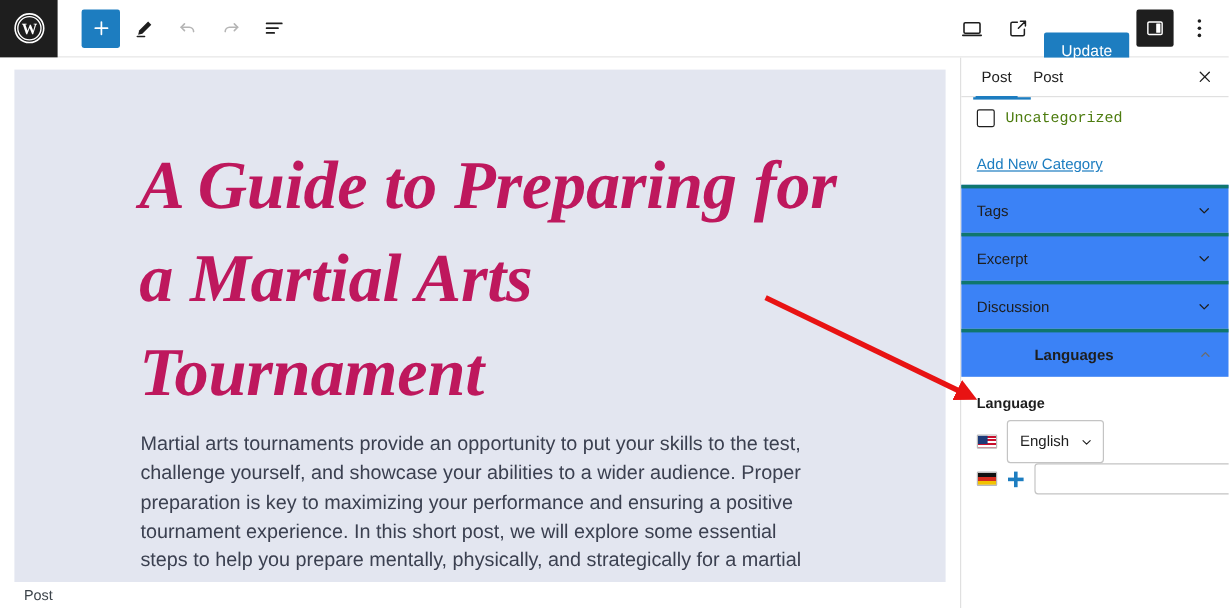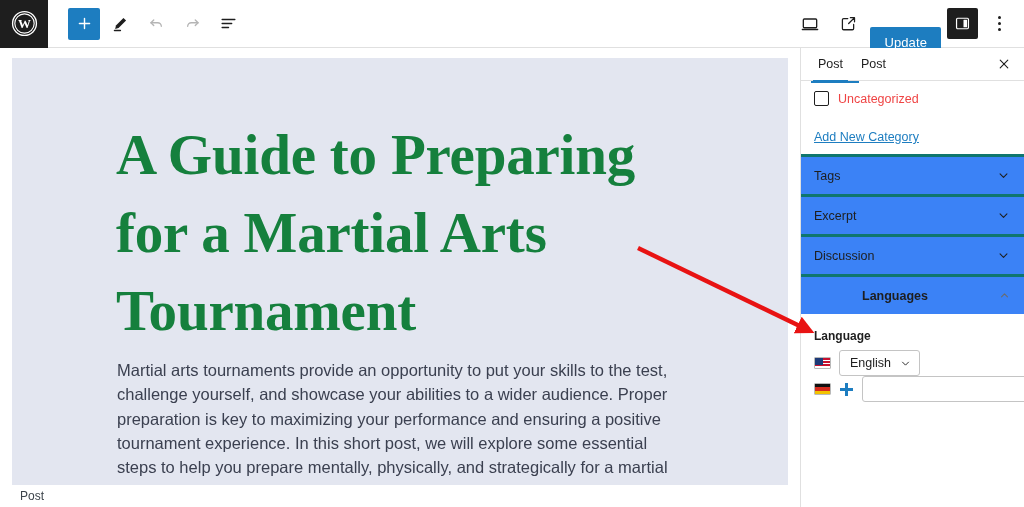--- a/index.html
+++ b/index.html
@@ -67,21 +67,21 @@
   }
   .canvas {
     position: absolute; left: 12px; top: 10px; width: 776px; height: 427px;
     background: #e3e6f0;
     overflow: hidden;
   }
   .post-title {
     position: absolute; left: 104px; top: 58px; width: 600px;
     font-family: "Liberation Serif", serif;
     font-size: 57px; line-height: 78px;
-    color: #15803d; letter-spacing: -0.2px;
+    color: #be185d; letter-spacing: -0.2px; font-style: italic;
   }
   .post-body {
     position: absolute; left: 105px; top: 300px; width: 570px;
     font-family: "Liberation Sans", sans-serif;
     font-size: 16.5px; line-height: 24.3px;
     color: #3b4050;
   }
 
   .statusbar {
     position: absolute; left: 0; top: 437px; width: 800px; height: 22px;
@@ -121,21 +121,21 @@
     position: absolute; left: 10px; top: 0; width: 48px; height: 2px; background: #1d7dc0;
   }
   .cat-row {
     display: flex; align-items: center; gap: 9px;
     padding: 10px 0 4px 13px;
   }
   .cbx {
     width: 15px; height: 15px; border: 1px solid #1e1e1e; border-radius: 2px;
     background: #ffffff; flex: 0 0 15px; cursor: pointer;
   }
-  .cat-label { font-size: 12.5px; color: #ef4444; }
+  .cat-label { font-size: 12.5px; color: #4d7c0f; font-family: Liberation Mono, monospace; }
   .add-cat {
     display: block; margin: 20px 0 10px 13px;
     font-size: 12.5px; color: #1d7dc0; text-decoration: underline; cursor: pointer;
   }
 
   .panel-row {
     height: 40px; display: flex; align-items: center;
     padding: 2px 13px; border-top: 3px solid #0f766e; cursor: pointer;
     background: #3b82f6;
   }
@@ -158,21 +158,21 @@
   .flag-us::after {
     content: ""; position: absolute; left: 0; top: 0; width: 8px; height: 6.5px;
     background: #1d3a78;
   }
   .flag-de {
     background: linear-gradient(#111111 0 33.3%, #d52b1e 33.3% 66.6%, #f2c200 66.6% 100%);
   }
   .select-wrap {
     display: inline-flex; align-items: center; gap: 8px;
     border: 1px solid #c4c4c4; border-radius: 3px; background: #ffffff;
-    height: 26px; padding: 0 7px 0 10px; cursor: pointer;
+    height: 36px; padding: 0 7px 0 10px; cursor: pointer;
   }
   .select-wrap .val { font-size: 12.5px; color: #1e1e1e; }
   .plus-btn {
     width: 15px; height: 15px; flex: 0 0 15px; position: relative; cursor: pointer;
   }
   .plus-btn::before, .plus-btn::after {
     content: ""; position: absolute; background: #1d7dc0;
   }
   .plus-btn::before { left: 6px; top: 1px; width: 3px; height: 13px; }
   .plus-btn::after  { left: 1px; top: 6px; width: 13px; height: 3px; }

